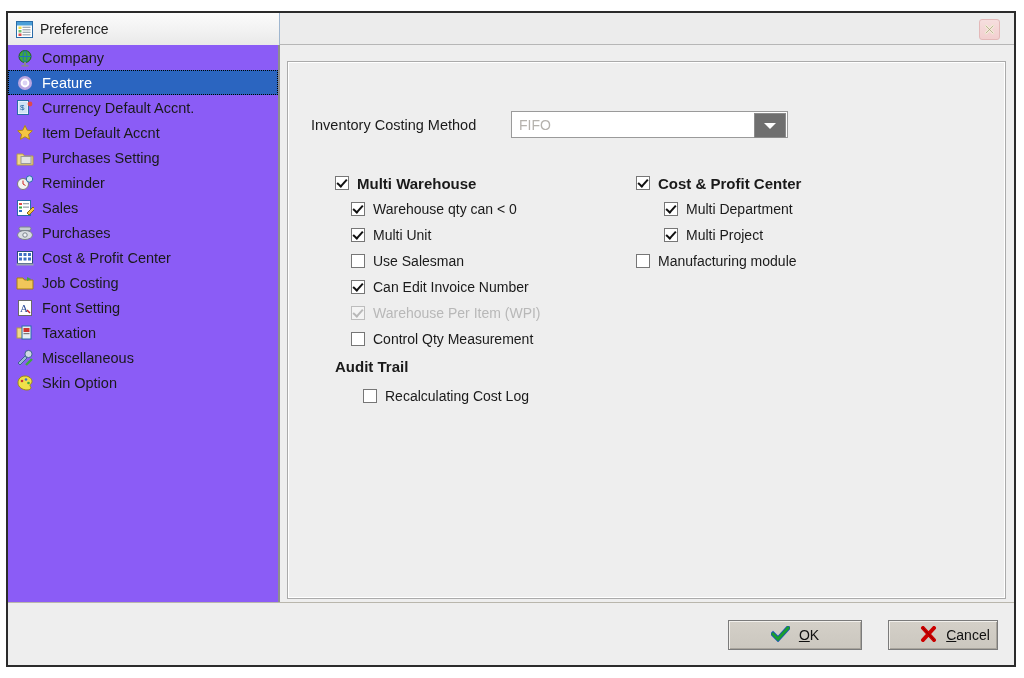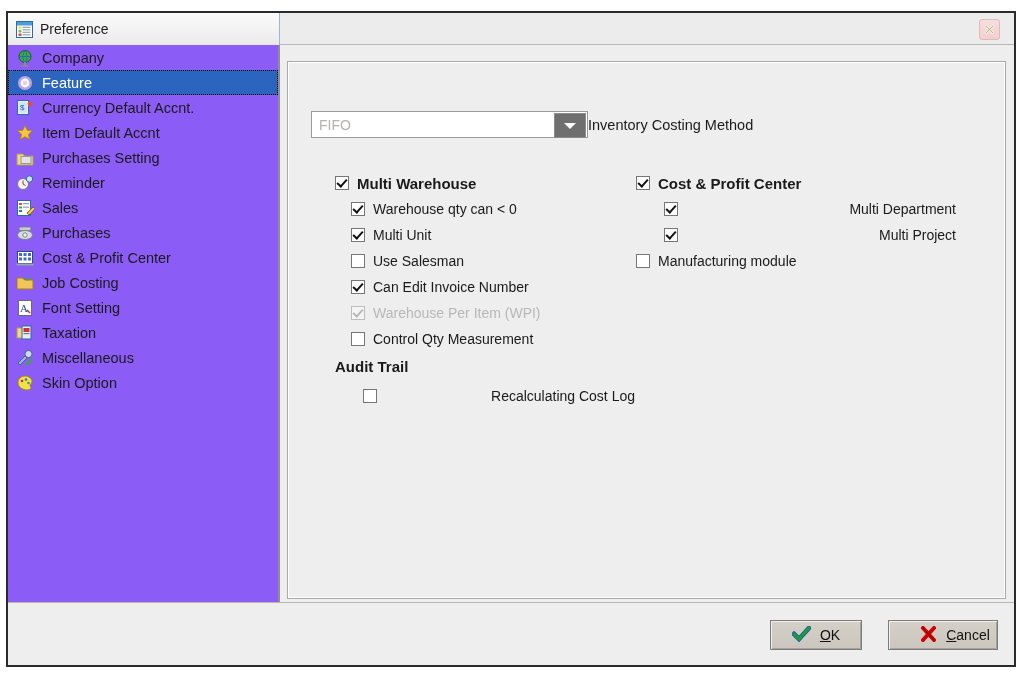--- a/index.html
+++ b/index.html
@@ -154,21 +154,21 @@
   .col { position: absolute; }
   #col-left  { left: 23px; top: 108px; width: 300px; margin-left: 24px; }
   #col-right { left: 348px; top: 108px; width: 320px; }
 
   .cb-row {
     display: flex; align-items: center;
     height: 26px;
     cursor: pointer;
   }
   .cb-row.indent   { padding-left: 16px; }
-  .cb-row.indent2  { padding-left: 28px; justify-content: space-between; }
+  .cb-row.indent2  { padding-left: 28px; }
   .cb-row.spaced   { height: 32px; }
 
   .cbx {
     width: 14px; height: 14px;
     border: 1px solid #767676;
     background: #ffffff;
     box-sizing: border-box;
     margin-right: 8px;
     flex: 0 0 auto;
     position: relative;
@@ -220,21 +220,21 @@
     background: linear-gradient(to bottom,#d4d0c8 0%,#cbc7bf 100%);
     border: 1px solid #7b7b7b;
     box-shadow: inset 1px 1px 0 #f2f0ec, inset -1px -1px 0 #a8a49c;
     box-sizing: border-box;
     display: flex; align-items: center; justify-content: center;
     gap: 9px;
     cursor: pointer;
     font-size: 14px;
     color: #111111;
   }
-  #btn-ok     { right: 152px; width: 92px; }
+  #btn-ok     { right: 152px; width: 134px; }
   #btn-cancel { right: 16px;  width: 110px; padding-left: 24px; }
   .btn u { text-decoration: underline; }
 </style>
 </head>
 <body>
 
 <div id="window">
 
   <div id="tabstrip">
     <div id="tab">
@@ -387,27 +387,27 @@
               <circle cx="12.5" cy="9" r="1.3" fill="#3fa93f"></circle>
             </svg></span>
           <span class="nav-label">Skin Option</span>
         </div>
       </div>
   </div>
 
   <div id="content">
 
     <div id="costing-row">
+      <span id="costing-label">Inventory Costing Method</span>
       <span id="costing-combo">
         <span id="costing-value">FIFO</span>
         <span id="costing-arrow">
             <i></i>
           </span>
       </span>
-      <span id="costing-label">Inventory Costing Method</span>
     </div>
 
     <div class="col" id="col-left">
         <div class="cb-row">
           <span class="cbx checked"></span>
           <span class="cb-label bold">Multi Warehouse</span>
         </div>
         <div class="cb-row indent">
           <span class="cbx checked"></span>
           <span class="cb-label">Warehouse qty can &lt; 0</span>

